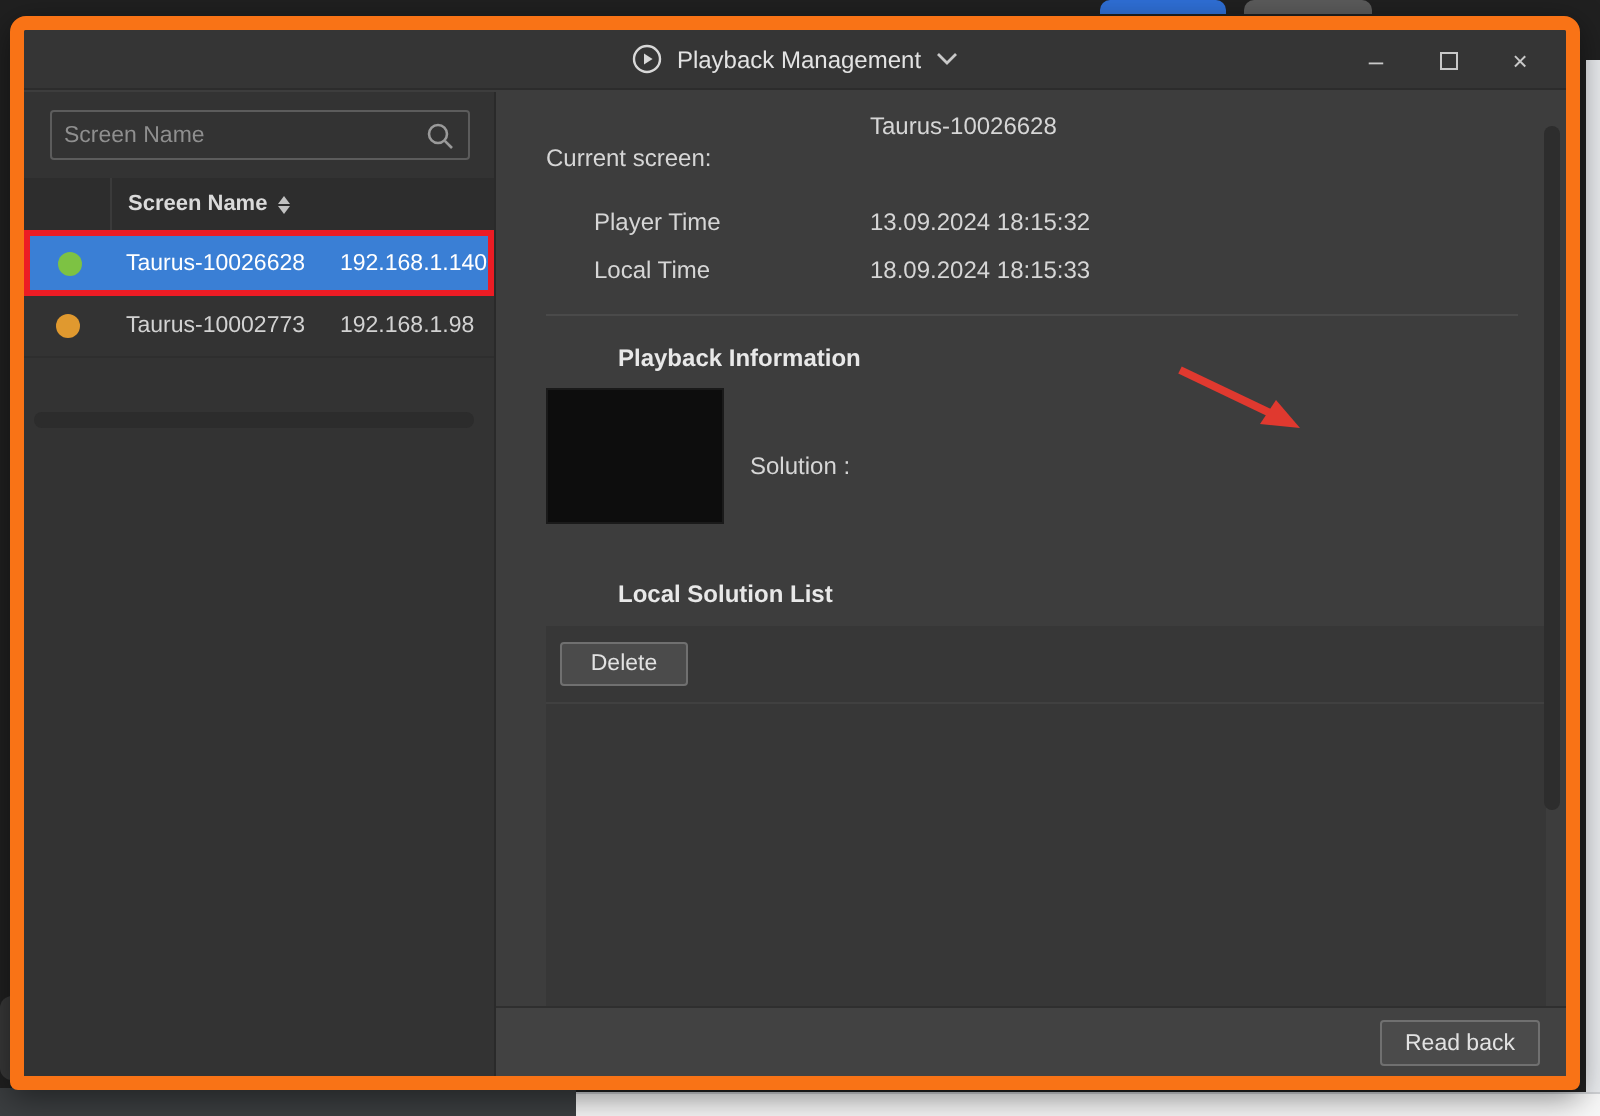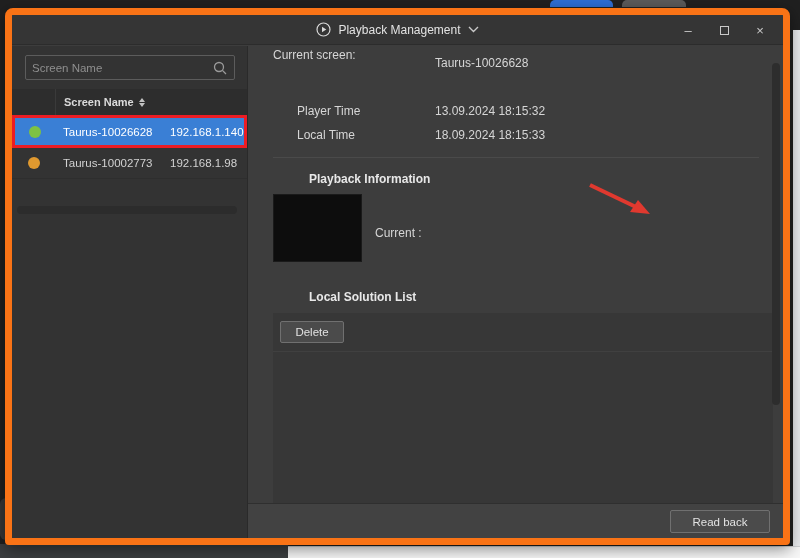--- a/index.html
+++ b/index.html
@@ -81,21 +81,21 @@
   .view-screenshot-btn { position:absolute; left:421px; top:173px; width:103px; height:23px; }
 
   .solution-panel { position:absolute; left:25px; top:267px; width:500px; height:202px; background:#373737; }
   .solution-toolbar { height:39px; border-bottom:1px solid #404040; display:flex; align-items:center; }
   .delete-btn { margin-left:7px; width:64px; height:22px; }
 
   .v-scrollbar { position:absolute; right:3px; top:17px; width:8px; height:342px; background:#2d2d2d; border-radius:4px; }
 
   
   .footer { position:absolute; left:236px; right:0; bottom:0; height:35px; background:#424242; border-top:1px solid #2f2f2f; }
-  .readback-btn { position:absolute; right:13px; top:6px; width:100px; height:23px; }
+  .readback-btn { position:absolute; right:13px; top:6px; width:80px; height:23px; }
 
   
   .arrow-annotation { position:absolute; left:580px; top:176px; width:80px; height:46px; pointer-events:none; }
 </style>
 </head>
 <body>
 
 <div class="bg-tab-blue"></div>
 <div class="bg-tab-gray"></div>
 <div class="bg-right-strip"></div>
@@ -161,36 +161,36 @@
         <div class="td-name">Taurus-10002773</div>
         <div class="td-ip">192.168.1.98</div>
       </div>
     </div>
 
     <div class="h-scrollbar"></div>
   </div>
   <div class="v-divider"></div>
 
   <div class="detail">
-    <span class="label" style="left:25px; top:2px;">Current screen:</span>
+    <span class="label" style="left:25px; top:26px;">Current screen:</span>
     <span class="value" style="top:10px;">Taurus-10026628</span>
 
 
     <span class="label" style="left:49px; top:58px;">Player Time</span>
     <span class="value" style="top:58px;">13.09.2024 18:15:32</span>
 
     <span class="label" style="left:49px; top:82px;">Local Time</span>
     <span class="value" style="top:82px;">18.09.2024 18:15:33</span>
 
     <div class="sep-line"></div>
 
     <span class="section-title" style="top:126px;">Playback Information</span>
 
     <div class="thumb"></div>
-    <span class="label" style="left:127px; top:180px;">Current :</span>
+    <span class="label" style="left:127px; top:180px;">Solution :</span>
 
     <span class="section-title" style="top:244px;">Local Solution List</span>
 
     <div class="solution-panel">
       <div class="solution-toolbar">
         <button class="btn delete-btn">Delete</button>
       </div>
     </div>
 
     <div class="v-scrollbar"></div>

